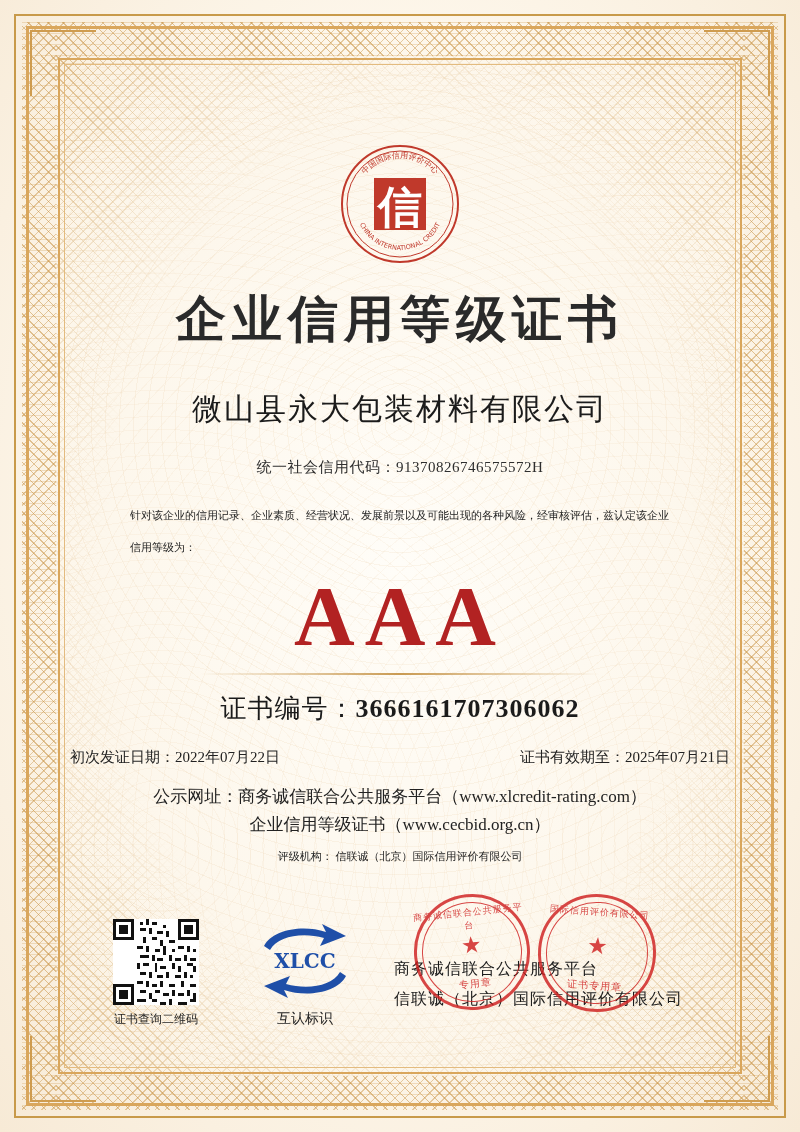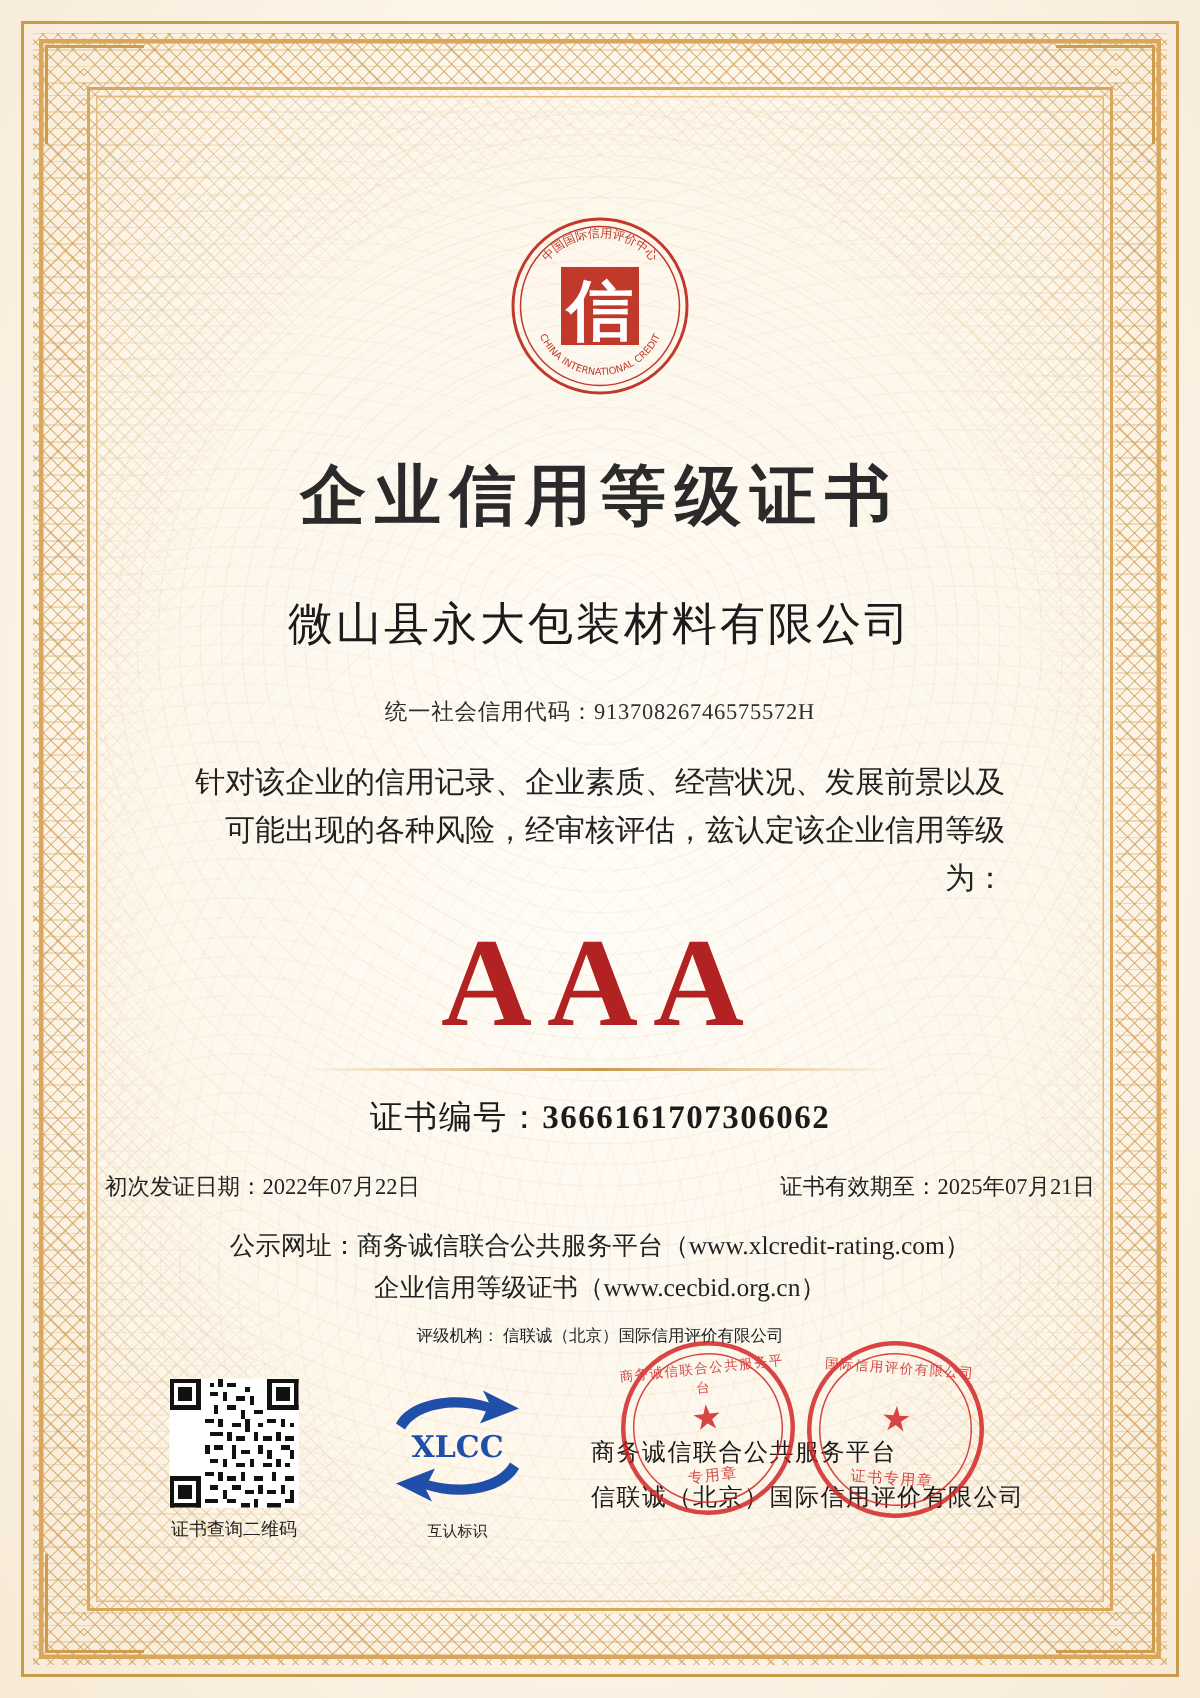--- a/index.html
+++ b/index.html
@@ -103,22 +103,22 @@
     display: flex;
     justify-content: center;
   }
   .logo {
     position: relative;
     width: 124px; height: 124px;
   }
   .logo svg { display: block; }
 
   .cert-title {
-    margin-top: 35px;
-    font-size: 44px;
+    margin-top: 20px;
+    font-size: 50px;
     letter-spacing: 6px;
     font-weight: bold;
     color: #2a2a2a;
     font-family: "DejaVu Serif", "Liberation Serif", serif;
   }
 
   .company-name {
     margin-top: 36px;
     font-size: 30px;
     font-weight: normal;
@@ -130,45 +130,45 @@
   .credit-code {
     margin-top: 28px;
     font-size: 15px;
     color: #2e2e2e;
     letter-spacing: .5px;
   }
 
   .statement {
     margin: 22px auto 0;
     width: 540px;
-    font-size: 20px;
+    font-size: 11px;
     line-height: 32px;
     color: #222;
-    text-align: right;
+    text-align: left;
   }
 
   .grade {
     margin-top: 12px;
     font-size: 84px;
     line-height: 1;
     font-weight: bold;
     color: #b22222;
     letter-spacing: 10px;
     font-family: "Liberation Serif", "DejaVu Serif", serif;
   }
   .grade-rule {
     margin: 14px auto 0;
     width: 400px;
     height: 2px;
     background: linear-gradient(to right, rgba(201,148,70,0), #c99a52, rgba(201,148,70,0));
   }
 
   .cert-no {
     margin-top: 16px;
-    font-size: 22px;
+    font-size: 26px;
     color: #1b1b1b;
     letter-spacing: 1px;
   }
   .cert-no .num { font-weight: bold; }
 
   .dates {
     margin-top: 22px;
     display: flex;
     justify-content: space-between;
     gap: 56px;
@@ -211,21 +211,21 @@
     color: #222;
   }
 
   .xlcc-block {
     position: absolute;
     left: 170px; bottom: 0;
     width: 130px;
   }
   .xlcc-caption {
     margin-top: 4px;
-    font-size: 10px;
+    font-size: 14px;
     color: #222;
   }
 
   .signature-block {
     position: absolute;
     right: 6px; bottom: 14px;
     width: 330px;
     text-align: left;
     font-size: 16px;
     line-height: 30px;

